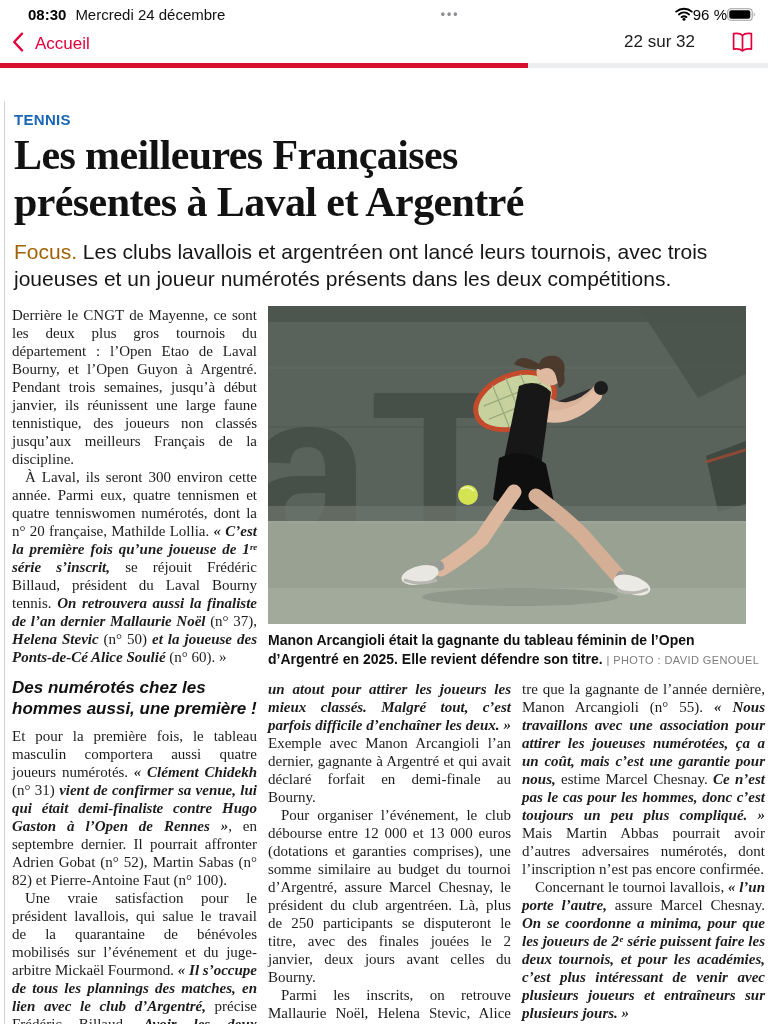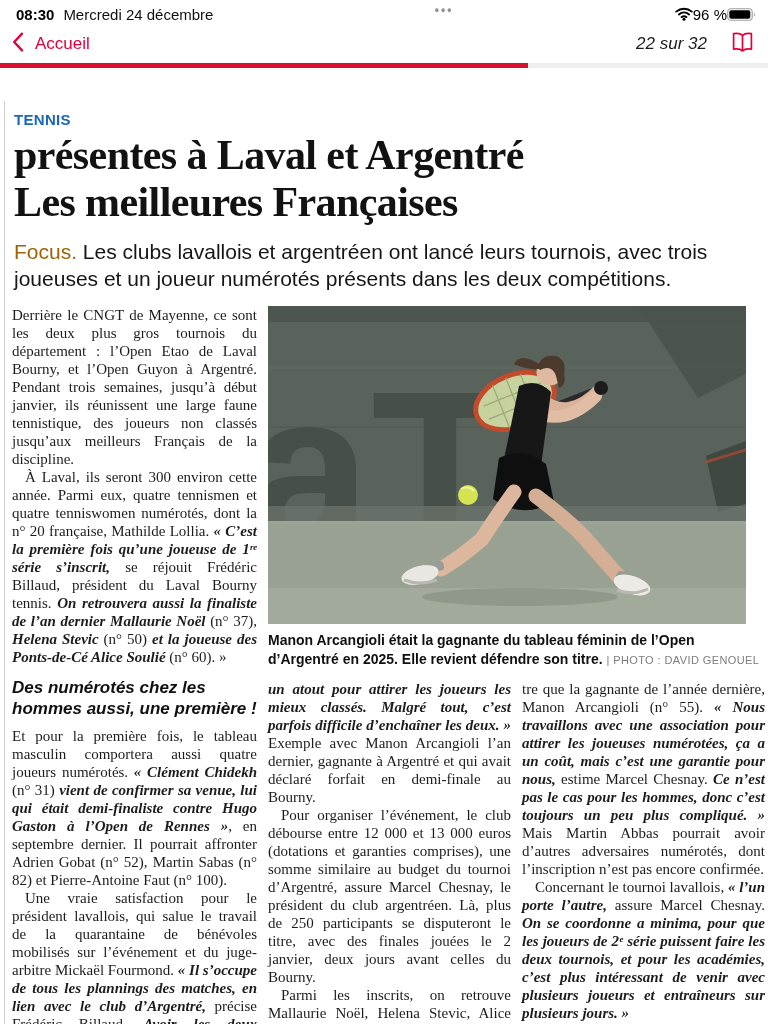--- a/index.html
+++ b/index.html
@@ -2,32 +2,32 @@
 <html><head>
 <meta charset="utf-8">
 <style>
   html,body{margin:0;padding:0;}
   body{
     width:768px;height:1024px;overflow:hidden;position:relative;
     background:#ffffff;font-family:"Liberation Sans",sans-serif;
     -webkit-font-smoothing:antialiased;color:#1c1c1c;
   }
   
-  .status-bar{height:22px;display:flex;justify-content:space-between;
-    padding:3px 12px 0 16px;font-size:15px;color:#000;}
+  .status-bar{height:22px;display:flex;align-items:center;justify-content:space-between;
+    padding:3px 12px 0 28px;font-size:15px;color:#000;}
   .status-left{display:flex;gap:9px;align-items:center;}
   .status-time{font-weight:bold;}
   .status-date{font-weight:normal;color:#111;}
   .status-center{color:#8e8e93;font-size:12px;letter-spacing:2px;font-weight:bold;}
   .status-right{display:flex;align-items:center;}
   .status-right svg{display:block;}
   
   .nav-bar{height:38px;display:flex;align-items:center;justify-content:space-between;padding:0 14px 0 12px;}
   .nav-back{display:flex;align-items:center;gap:11px;color:#e2003c;font-size:17px;cursor:pointer;}
-  .nav-right{display:flex;align-items:center;gap:24px;font-style:italic;}
+  .nav-right{display:flex;align-items:flex-start;gap:36px;}
   .page-indicator{font-size:17px;color:#1c1c1e;}
   
   .progress-track{height:5px;background:#eceef0;width:768px;position:relative;}
   .progress-fill{height:5px;background:#d8102e;}
   
   .page{margin-left:4px;border-left:1px solid #cfcfcf;padding:8px 8px 0 7px;margin-top:33px;}
   .kicker{color:#1a67b8;font-weight:bold;font-size:15px;letter-spacing:.3px;margin:2px 0 4px 2px;}
   .headline{font-family:"Liberation Serif","DejaVu Serif",serif;font-weight:700;color:#121212;
     font-size:42px;line-height:1.12;letter-spacing:-0.6px;margin:0 0 12px 2px;}
   .headline div{white-space:nowrap;}
@@ -101,22 +101,22 @@
 </div>
 
 <div class="progress-track">
   <div class="progress-fill" style="width: 68.75%;"></div>
 </div>
 
 <div class="page">
   <div class="kicker">TENNIS</div>
 
   <h1 class="headline">
+    <div>Les meilleures Françaises</div>
     <div>présentes à Laval et Argentré</div>
-    <div>Les meilleures Françaises</div>
   </h1>
 
   <div class="standfirst"><span class="red">Focus. </span><span>Les clubs lavallois et argentréen ont lancé leurs tournois, avec trois joueuses et un joueur numérotés présents dans les deux compétitions.</span></div>
 
   <div class="body-grid">
     <div class="col col-1">
         <p><span>Derrière le CNGT de Mayenne, ce sont les deux plus gros tournois du département : l’Open Etao de Laval Bourny, et l’Open Guyon à Argentré. Pendant trois semaines, jusqu’à début janvier, ils réunissent une large faune tennistique, des joueurs non classés jusqu’aux meilleurs Français de la discipline.</span></p>
         <p class="ind"><span>À Laval, ils seront 300 environ cette année. Parmi eux, quatre tennismen et quatre tenniswomen numérotés, dont la n° 20 française, Mathilde Lollia. </span><span class="bi">« C’est la première fois qu’une joueuse de 1ʳᵉ série s’inscrit, </span><span>se réjouit Frédéric Billaud, président du Laval Bourny tennis. </span><span class="bi">On retrouvera aussi la finaliste de l’an dernier Mallaurie Noël </span><span>(n° 37), </span><span class="bi">Helena Stevic </span><span>(n° 50) </span><span class="bi">et la joueuse des Ponts-de-Cé Alice Soulié </span><span>(n° 60). »</span></p>
         <h3 class="sub">Des numérotés chez les hommes aussi, une première !</h3>
         <p><span>Et pour la première fois, le tableau masculin comportera aussi quatre joueurs numérotés. </span><span class="bi">« Clément Chidekh </span><span>(n° 31) </span><span class="bi">vient de confirmer sa venue, lui qui était demi-finaliste contre Hugo Gaston à l’Open de Rennes »</span><span>, en septembre dernier. Il pourrait affronter Adrien Gobat (n° 52), Martin Sabas (n° 82) et Pierre-Antoine Faut (n° 100).</span></p>

